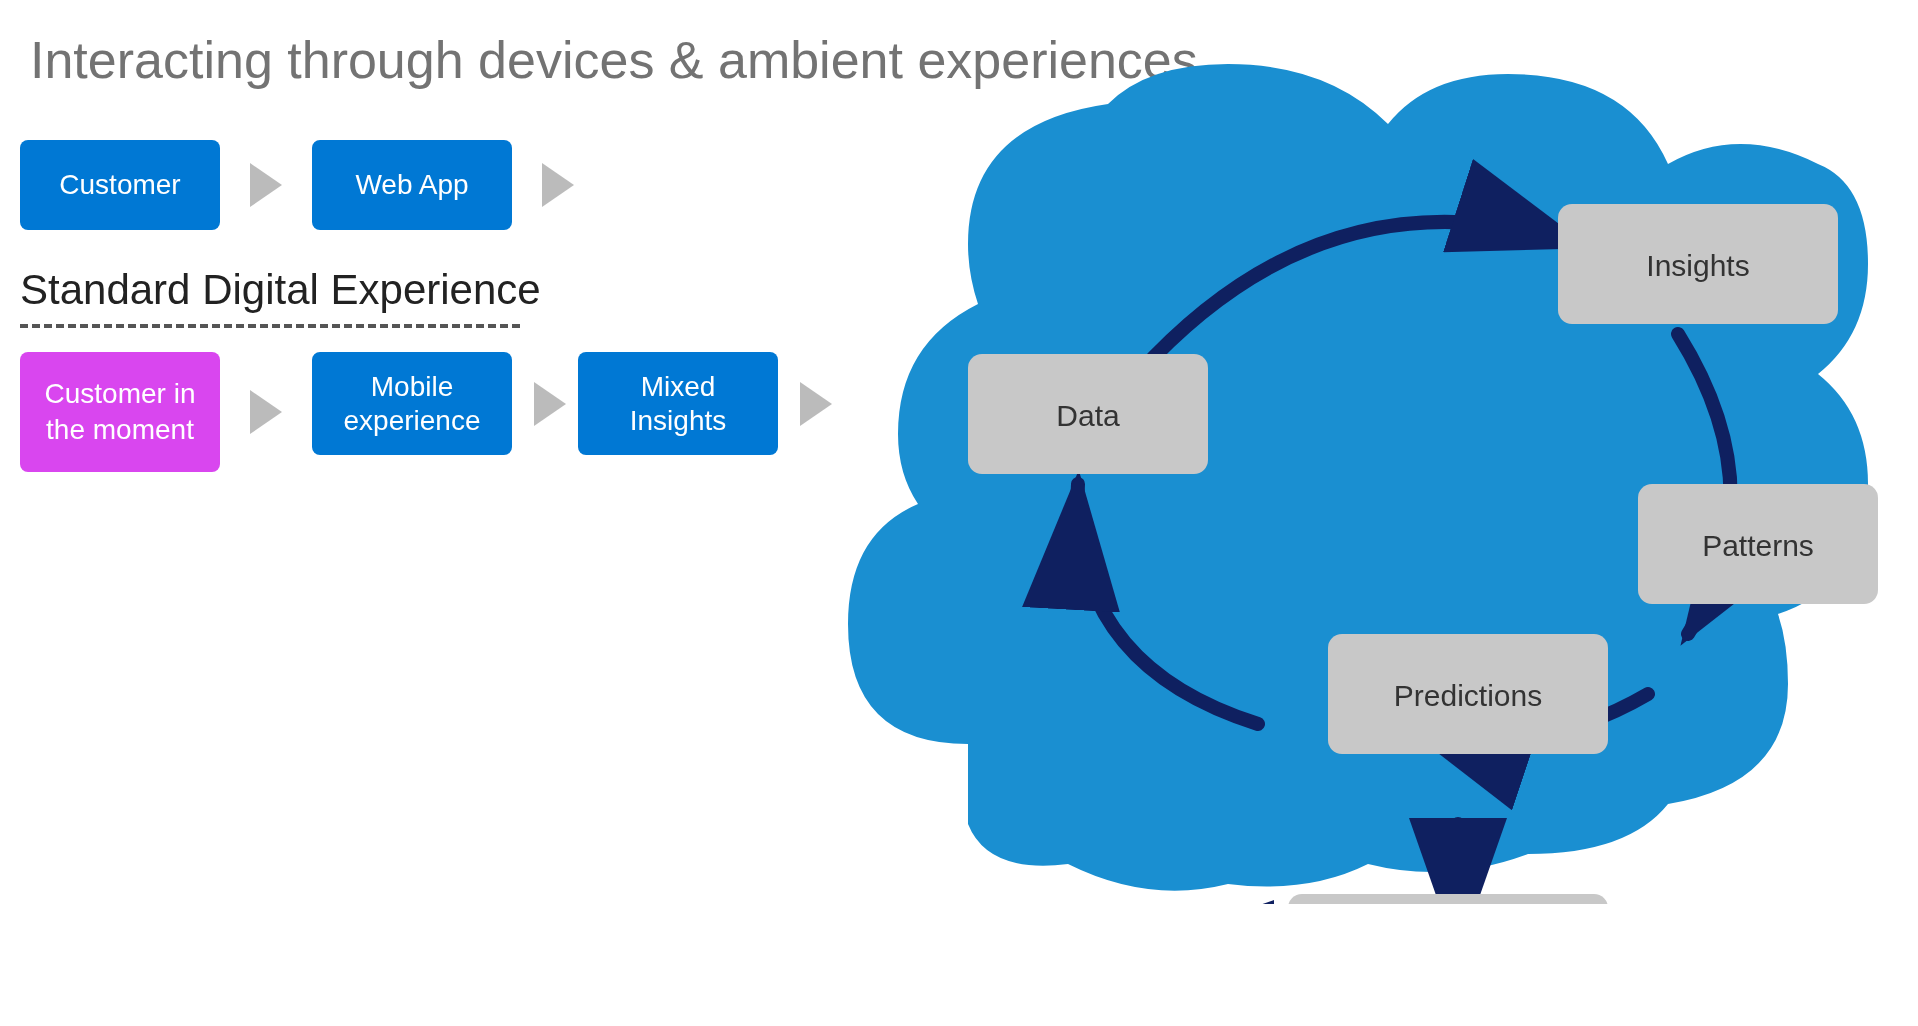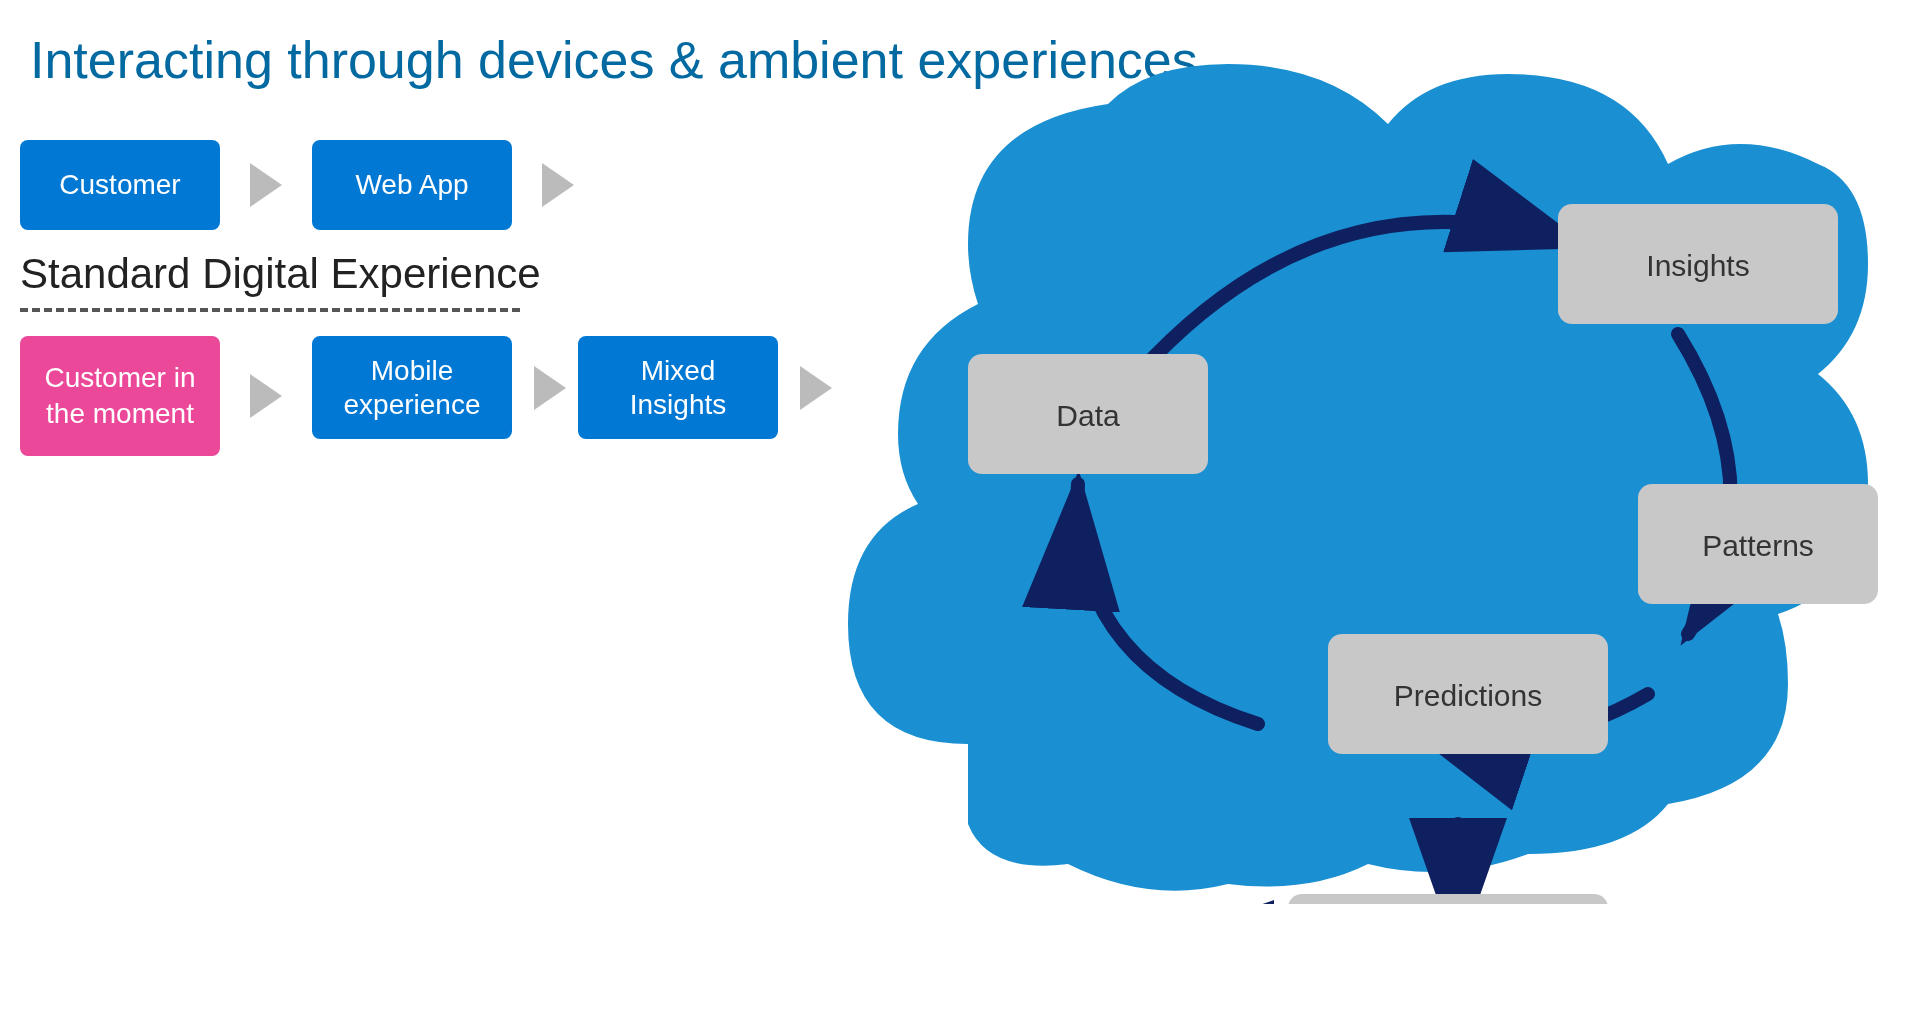--- a/index.html
+++ b/index.html
@@ -11,21 +11,21 @@
       overflow: hidden;
       position: relative;
     }
 
     .main-title {
       position: absolute;
       top: 30px;
       left: 30px;
       font-size: 52px;
       font-weight: 300;
-      color: #0369a1;
+      color: #737373;
     }
 
     
     .left-panel {
       position: absolute;
       top: 120px;
       left: 20px;
       width: 700px;
     }
 
@@ -59,41 +59,41 @@
       border-top: 22px solid transparent;
       border-bottom: 22px solid transparent;
       border-left: 32px solid #bbb;
       flex-shrink: 0;
     }
 
     .section-label {
       font-size: 42px;
       font-weight: 300;
       color: #222;
-      margin-top: 20px;
+      margin-top: 36px;
       margin-bottom: 10px;
     }
 
     .dashed-line {
       border: none;
       border-top: 4px dashed #555;
       margin: 10px 0 24px 0;
       width: 500px;
     }
 
     
     .ambient-section {
       display: flex;
       align-items: flex-start;
       gap: 30px;
       margin-top: 10px;
     }
 
     .customer-moment-btn {
-      background: #ec4899;
+      background: #d946ef;
       color: #fff;
       border-radius: 8px;
       font-size: 28px;
       font-weight: 400;
       padding: 18px 20px;
       text-align: center;
       min-width: 200px;
       min-height: 120px;
       display: flex;
       align-items: center;

